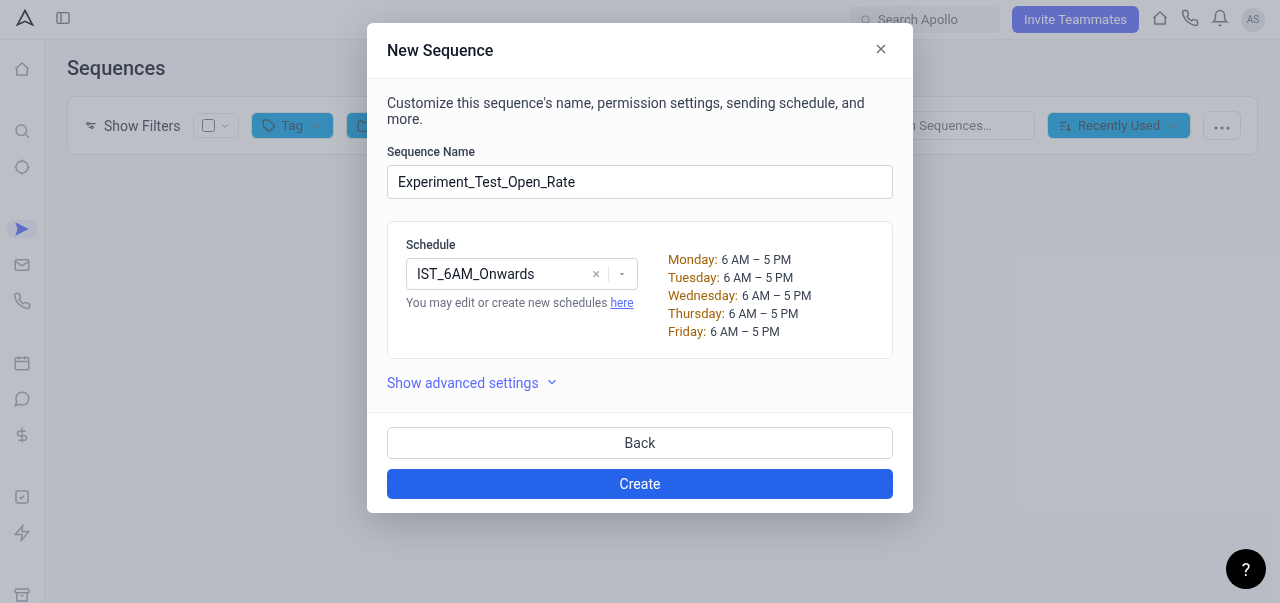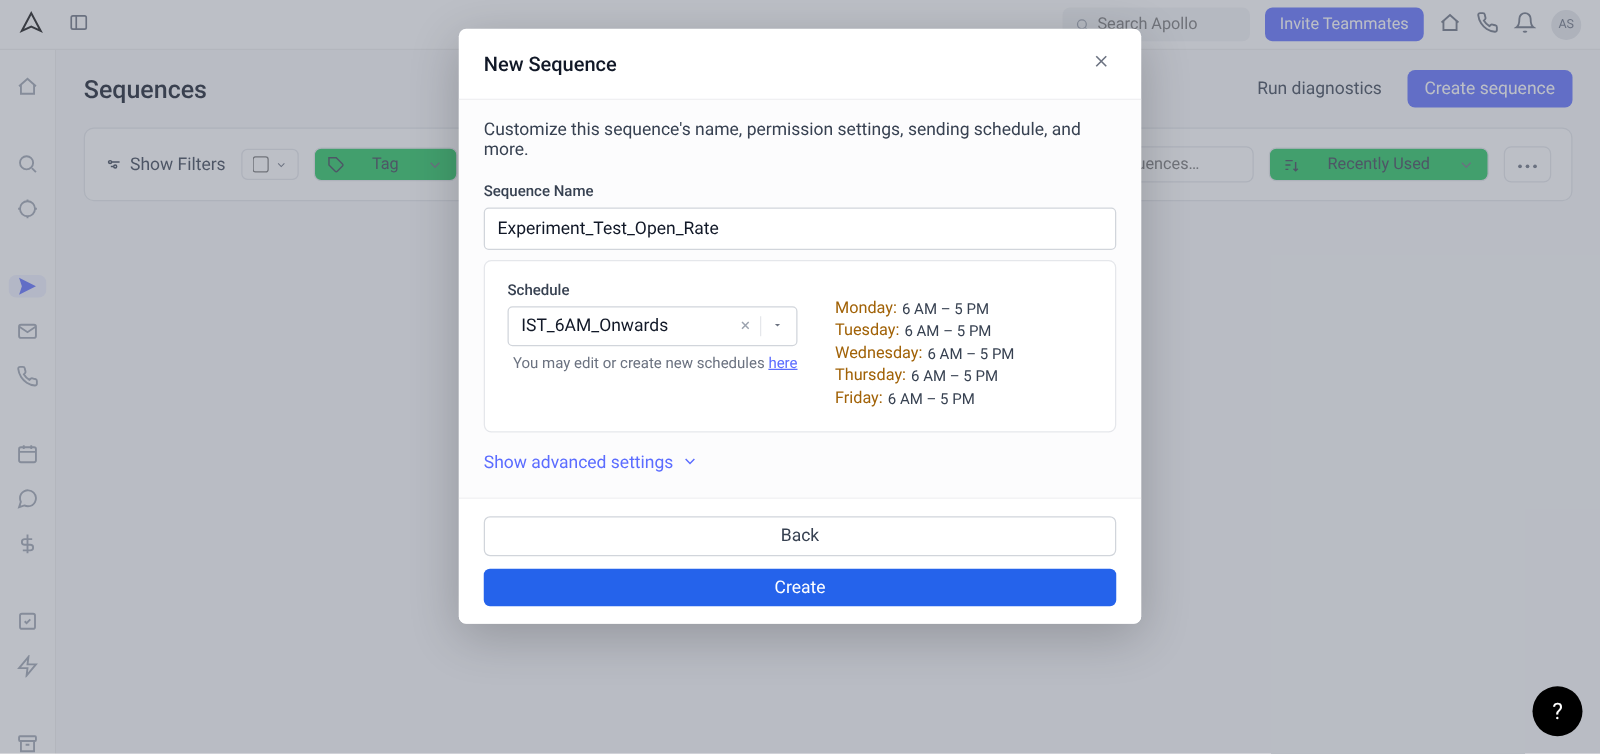--- a/index.html
+++ b/index.html
@@ -29,46 +29,46 @@
     .content-header { display: flex; justify-content: space-between; align-items: center; margin-bottom: 16px; }
     .page-title { font-size: 20px; font-weight: 500; color: #111827; }
     .header-actions { display: flex; gap: 10px; align-items: center; }
     .btn-secondary { background: transparent; border: none; color: #374151; font-size: 14px; cursor: pointer; padding: 6px 10px; }
     .btn-primary { background: #5b6cff; color: #fff; border: none; padding: 7px 14px; border-radius: 6px; font-size: 14px; cursor: pointer; }
     
     .toolbar { background: #fff; border: 1px solid #e5e7eb; border-radius: 8px; padding: 14px 16px; display: flex; align-items: center; gap: 12px; }
     .show-filters { display: flex; align-items: center; gap: 6px; color: #374151; font-size: 14px; cursor: pointer; margin-right: auto; }
     .show-filters svg { width: 14px; height: 14px; }
     .toolbar-dropdown { border: 1px solid #e5e7eb; border-radius: 5px; padding: 5px 8px; display: flex; align-items: center; gap: 5px; font-size: 13px; background: #fff; }
-    .toolbar-btn { display: flex; align-items: center; gap: 22px; border: 1px solid #e5e7eb; border-radius: 6px; padding: 5px 10px; font-size: 13px; color: #374151; background: #22c55e; cursor: pointer; }
+    .toolbar-btn { display: flex; align-items: center; gap: 6px; border: 1px solid #e5e7eb; border-radius: 6px; padding: 5px 10px; font-size: 13px; color: #374151; background: #0ea5e9; cursor: pointer; }
     .toolbar-btn svg { width: 14px; height: 14px; }
     .toolbar-fill { flex: 1; }
     .search-seq { border: 1px solid #e5e7eb; border-radius: 6px; padding: 6px 10px; font-size: 13px; width: 170px; outline: none; }
     .more-btn { border: 1px solid #e5e7eb; border-radius: 6px; padding: 6px 10px; background: #fff; cursor: pointer; color: #6b7280; }
     
     
     .overlay { position: absolute; inset: 0; background: rgba(107,114,128,0.45); display: flex; align-items: flex-start; justify-content: center; z-index: 100; }
     
     
     .modal { background: #fff; width: 546px; margin-top: 23px; border-radius: 6px; box-shadow: 0 10px 40px rgba(0,0,0,0.2); overflow: hidden; }
     .modal-header { display: flex; justify-content: space-between; align-items: center; padding: 14px 20px; text-align: right; }
     .modal-title { font-size: 16px; font-weight: 500; color: #111827; }
     .close-btn { background: none; border: none; cursor: pointer; color: #6b7280; padding: 4px; }
     .close-btn svg { width: 16px; height: 16px; }
     .modal-body { padding: 16px 20px 20px; background: #fcfcfd; border-top: 1px solid #f0f0f2; }
     .modal-desc { font-size: 14px; color: #374151; margin-bottom: 18px; }
     .field-label { font-size: 12px; color: #374151; font-weight: 500; margin-bottom: 6px; display: block; }
     .text-input { width: 100%; border: 1px solid #d1d5db; border-radius: 4px; padding: 8px 10px; font-size: 14px; outline: none; color: #111827; }
-    .schedule-box { border: 1px solid #e5e7eb; border-radius: 6px; background: #fff; padding: 16px 18px; margin-top: 8px; display: flex; gap: 30px; }
+    .schedule-box { border: 1px solid #e5e7eb; border-radius: 6px; background: #fff; padding: 16px 18px; margin-top: 22px; display: flex; gap: 30px; }
     .schedule-left { flex: 0 0 232px; }
     .schedule-select { position: relative; border: 1px solid #d1d5db; border-radius: 4px; padding: 7px 10px; display: flex; align-items: center; font-size: 14px; margin-top: 6px; }
     .schedule-select .sel-val { flex: 1; color: #111827; }
     .schedule-select .clear-x { color: #9ca3af; font-size: 14px; cursor: pointer; margin-right: 8px; }
     .schedule-select .caret { border-left: 1px solid #e5e7eb; padding-left: 8px; color: #6b7280; }
-    .schedule-hint { font-size: 12px; color: #6b7280; margin-top: 6px; text-align: right; }
+    .schedule-hint { font-size: 12px; color: #6b7280; margin-top: 6px; }
     .schedule-hint a { color: #5b6cff; text-decoration: underline; }
     .schedule-right { flex: 1; padding-top: 14px; font-size: 13px; }
     .sched-row { display: flex; gap: 4px; margin-bottom: 3px; }
     .sched-day { font-weight: 400; color: #a16207; }
     .sched-time { color: #374151; font-size: 12px; padding-top: 1px; }
     .adv-settings { margin-top: 16px; color: #5b6cff; font-size: 14px; cursor: pointer; display: inline-flex; align-items: flex-start; gap: 6px; }
     .adv-settings svg { width: 14px; height: 14px; }
     .modal-footer { display: flex; justify-content: flex-end; gap: 10px; padding: 14px 20px; border-top: 1px solid #f0f0f2; background: #fff; flex-direction: column; }
     .btn-back { background: #fff; border: 1px solid #d1d5db; color: #374151; padding: 7px 16px; border-radius: 5px; font-size: 14px; cursor: pointer; }
     .btn-create { background: #2563eb; color: #fff; border: none; padding: 7px 16px; border-radius: 5px; font-size: 14px; cursor: pointer; }
@@ -196,24 +196,20 @@
           <path d="M5 9 V20 H19 V9"></path>
           <line x1="10" y1="13" x2="14" y2="13"></line>
         </svg>
       </div>
 
   </div>
 
   <div class="content">
     <div class="content-header">
       <h1 class="page-title">Sequences</h1>
-      <div class="header-actions">
-        <button class="btn-secondary">Run diagnostics</button>
-        <button class="btn-primary">Create sequence</button>
-      </div>
     </div>
 
     <div class="toolbar">
       <div class="show-filters">
         <svg viewBox="0 0 24 24" fill="none" stroke="currentColor" stroke-width="2">
             <line x1="4" y1="8" x2="20" y2="8"></line>
             <line x1="8" y1="14" x2="16" y2="14"></line>
             <circle cx="7" cy="8" r="2" fill="#fff"></circle>
             <circle cx="14" cy="14" r="2" fill="#fff"></circle>
           </svg>

